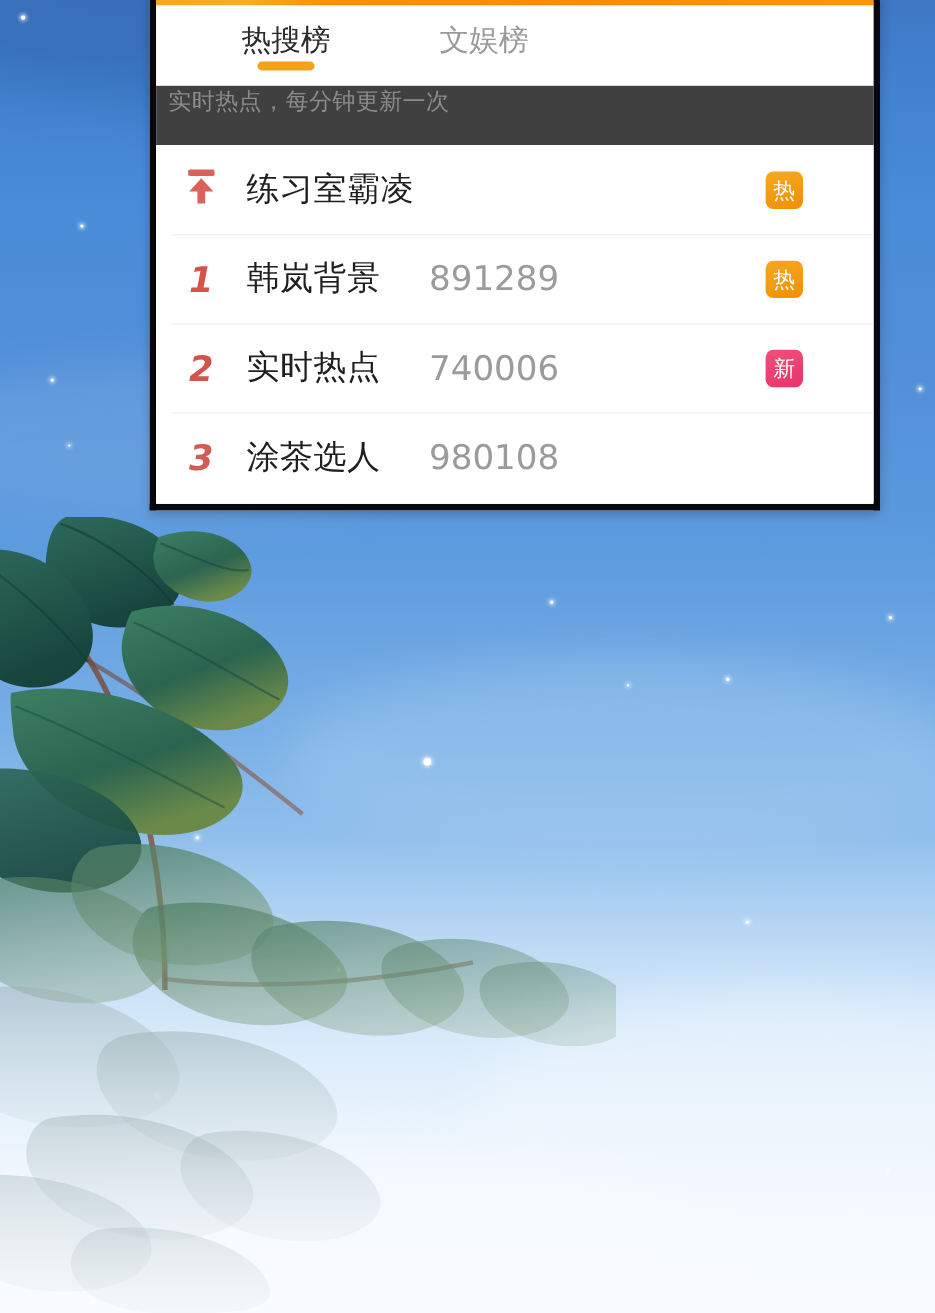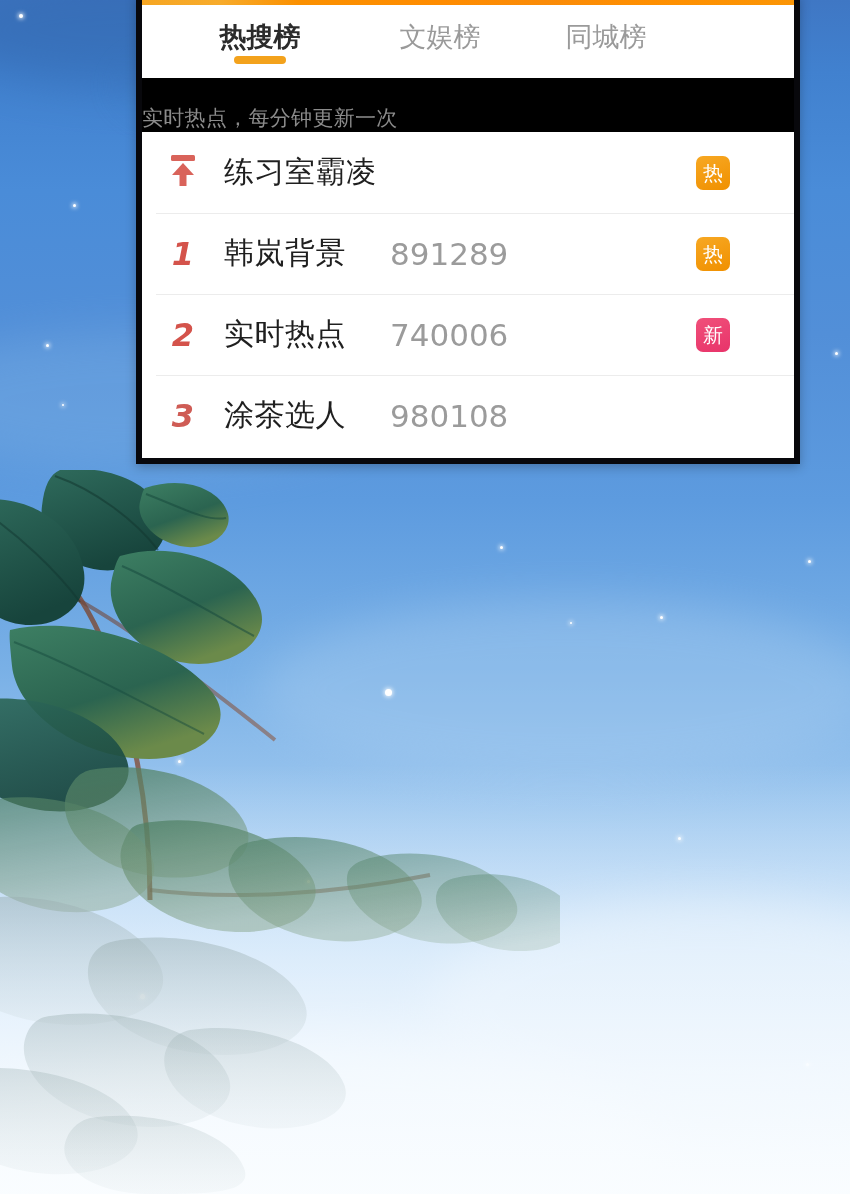--- a/index.html
+++ b/index.html
@@ -120,21 +120,21 @@
   .tab .tab-label {
     display: block;
     font-size: 27px;
     line-height: 34px;
     color: #9a9a9a;
     white-space: nowrap;
     font-family: "DejaVu Sans", "Liberation Sans", sans-serif;
   }
   .tab.active .tab-label {
     color: #2b2b2b;
-    font-weight: bold;
+    font-weight: normal;
   }
   .tab .tab-underline {
     display: none;
     position: absolute;
     left: 50%;
     transform: translateX(-50%);
     bottom: 2px;
     width: 52px;
     height: 8px;
     border-radius: 5px;
@@ -142,24 +142,25 @@
   }
   .tab.active .tab-underline { display: block; }
 
   .tab-1 { margin-left: 58px; width: 120px; }
   .tab-2 { margin-left: 60px; width: 120px; }
   .tab-3 { margin-left: 50px; width: 120px; }
   .tab-4 { margin-left: 46px; width: 120px; }
 
   
   .subtitle-bar {
-    background: #000000;
+    background: #404040;
     height: 54px;
     display: flex;
-    align-items: flex-end;
+    align-items: flex-start;
+    padding-left: 11px;
     box-sizing: border-box;
   }
   .subtitle-bar .subtitle-text {
     font-size: 21px;
     color: #8b8b8b;
     font-family: "DejaVu Sans", "Liberation Sans", sans-serif;
     letter-spacing: .3px;
   }
 
   
@@ -344,24 +345,20 @@
 
   <div class="tabs">
     <div class="tab tab-1 active">
       <span class="tab-label">热搜榜</span>
       <span class="tab-underline"></span>
     </div>
     <div class="tab tab-2">
       <span class="tab-label">文娱榜</span>
 
     </div>
-    <div class="tab tab-4">
-      <span class="tab-label">同城榜</span>
-
-    </div>
   </div>
 
   <div class="subtitle-bar">
     <span class="subtitle-text">实时热点，每分钟更新一次</span>
   </div>
 
   <div class="rank-list">
 
     <div class="rank-row">
       <div class="rank-cell">

